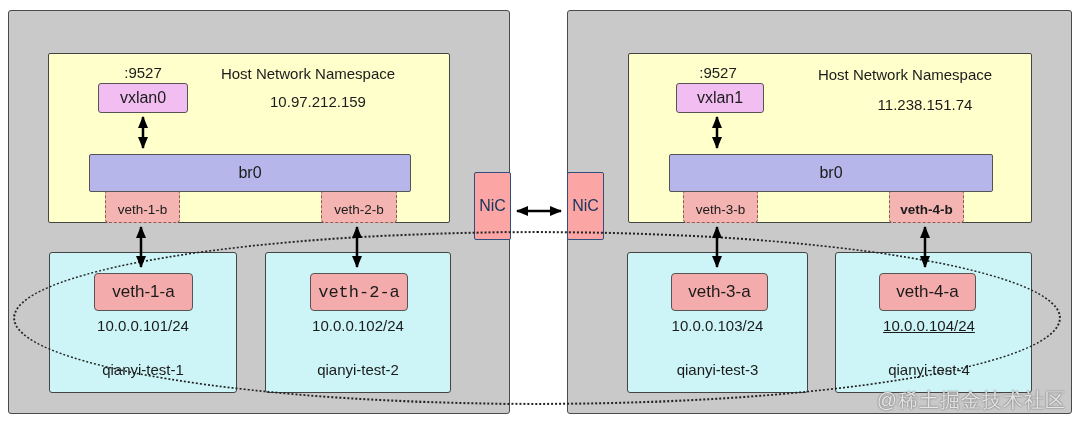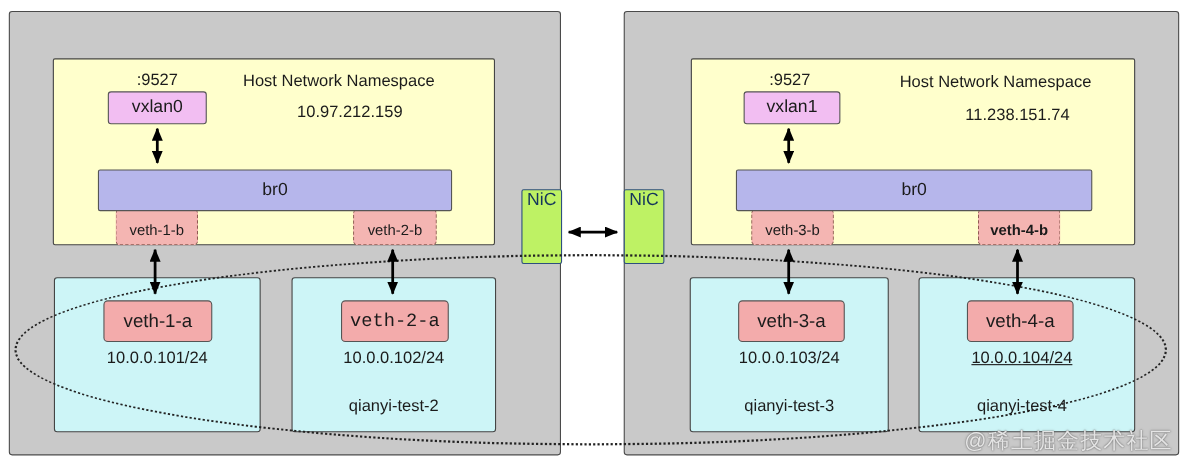--- a/index.html
+++ b/index.html
@@ -14,22 +14,22 @@
   .vxlan{background:#f2bef2;border:1.5px solid #555;border-radius:3px;z-index:3;
          display:flex;align-items:center;justify-content:center;font-size:16px;}
   .bridge{background:#b6b6eb;border:1.5px solid #555;border-radius:2px;z-index:3;
           display:flex;align-items:center;justify-content:center;font-size:16px;}
   .vethb{background:#f4b5b2;border:1.6px dashed #8f5b52;border-radius:4px;z-index:2;
          display:flex;align-items:flex-end;justify-content:center;font-size:13.5px;padding-bottom:5px;}
   .container-box{background:#cdf5f7;border:1.5px solid #444;border-radius:3px;z-index:2;}
   .vetha{position:absolute;box-sizing:border-box;background:#f3abab;border:1.5px solid #555;border-radius:4px;
          display:flex;align-items:center;justify-content:center;font-size:17px;}
   .crow{position:absolute;left:0;width:100%;text-align:center;font-size:15px;}
-  .nic{background:#bef264;border:1.5px solid #2e4f7e;border-radius:2px;z-index:3;
-       display:flex;justify-content:center;font-size:16px;color:#14355c;font-weight:400;}
+  .nic{background:#fca5a5;border:1.5px solid #2e4f7e;border-radius:2px;z-index:3;
+       display:flex;align-items:center;justify-content:center;font-size:16px;color:#14355c;font-weight:400;}
   .ellipse{border:2.5px dotted #222;border-radius:50%;z-index:4;pointer-events:none;}
   .arrows{position:absolute;left:0;top:0;z-index:5;pointer-events:none;}
   .watermark{position:absolute;z-index:6;font-size:20px;letter-spacing:1px;
              color:rgba(252,252,252,0.82);text-shadow:0 0 2px rgba(110,110,110,0.95),0 0 1px rgba(110,110,110,0.9);}
 </style>
 </head>
 <body>
 
 <div class="canvas">
 
@@ -55,20 +55,21 @@
 
   <div class="abs nic" style="left:474px;top:172px;width:37px;height:68px;">
     <span>NiC</span>
   </div>
 
   <div class="abs container-box" style="left:49px;top:252px;width:188px;height:141px;">
     <div class="vetha" style="left:44px;top:20px;width:99px;height:38px;">
       <span>veth-1-a</span>
     </div>
     <div class="crow" style="top:64px;">10.0.0.101/24</div>
+    <div class="crow" style="top:108px;">qianyi-test-1</div>
   </div>
 
   <div class="abs container-box" style="left:265px;top:252px;width:186px;height:141px;">
     <div class="vetha" style="left:44px;top:20px;width:98px;height:38px;font-family:Liberation Mono, monospace;">
       <span>veth-2-a</span>
     </div>
     <div class="crow" style="top:64px;">10.0.0.102/24</div>
     <div class="crow" style="top:108px;">qianyi-test-2</div>
   </div>
 

